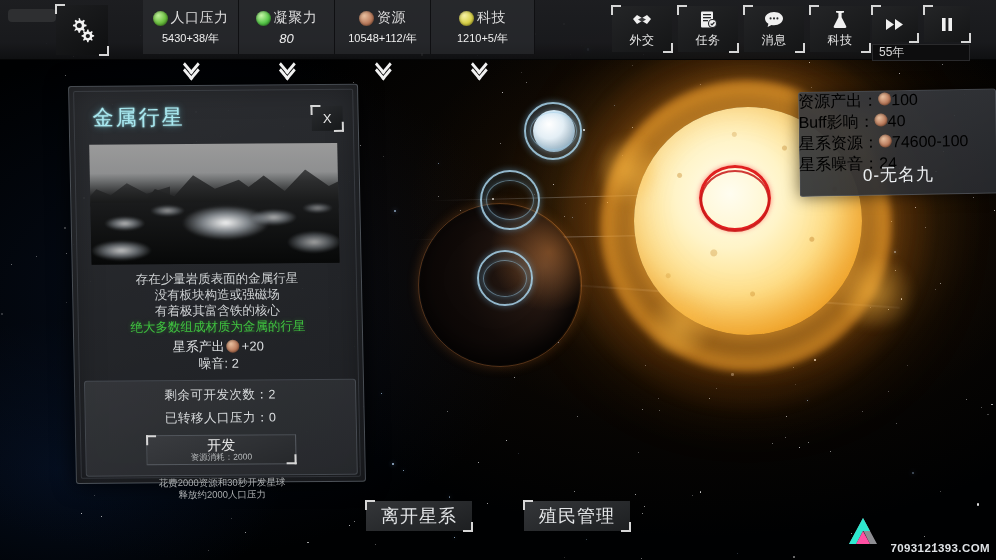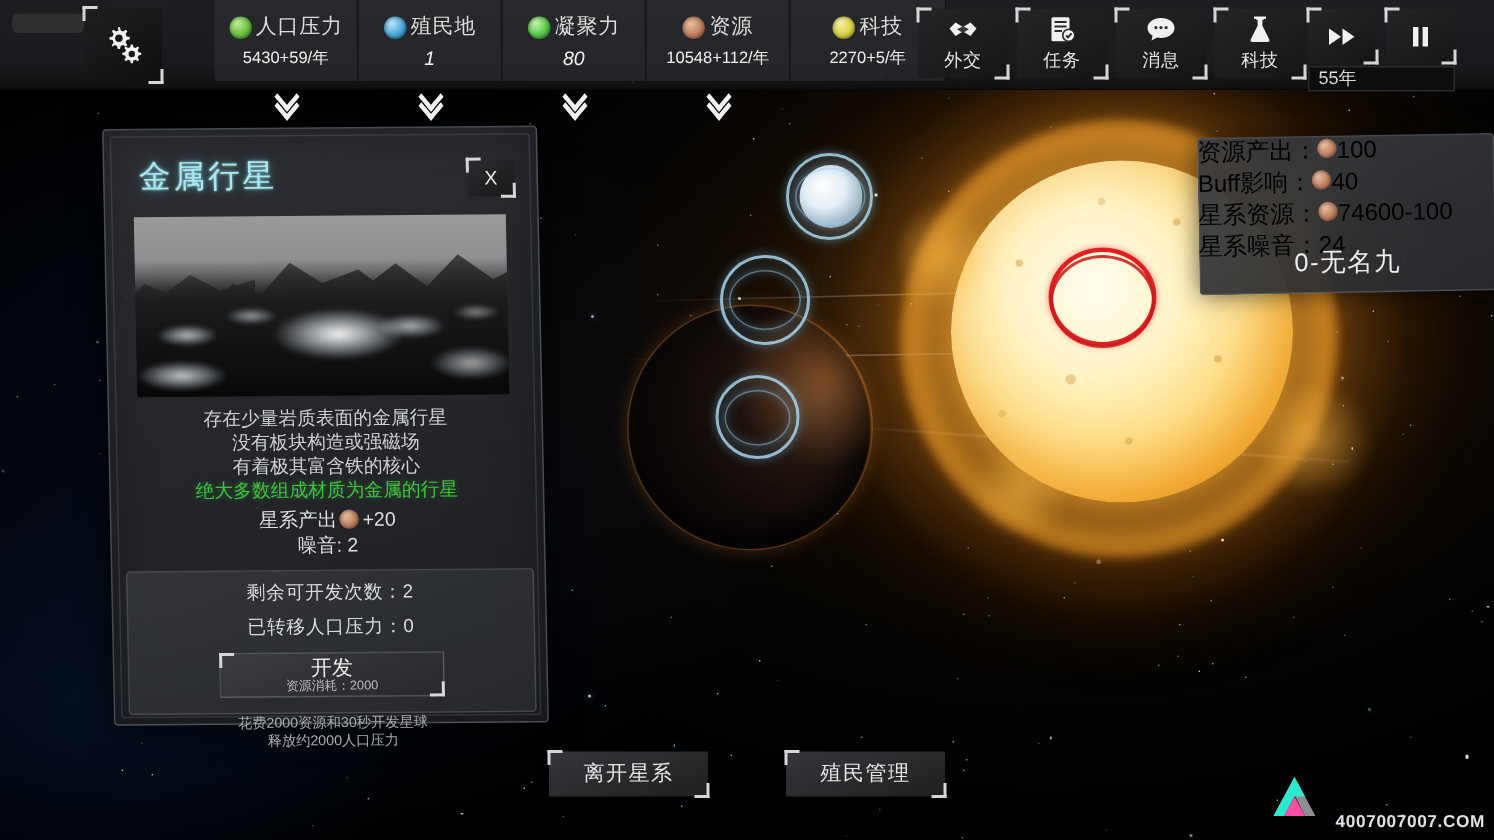--- a/index.html
+++ b/index.html
@@ -322,21 +322,21 @@
   }
 
   
   .btm { position:absolute; bottom:29px; left:0; width:996px; display:flex; justify-content:center; gap:52px;}
   .btm-btn {
     position:relative; width:106px; height:30px;
     background: linear-gradient(160deg,#343639,#1d1f21);
     display:flex; align-items:center; justify-content:center;
     cursor:pointer;
   }
-  .btm-btn span { font-size:14px; color:#e4e6e8; letter-spacing:1px; }
+  .btm-btn span { font-size:18px; color:#e4e6e8; letter-spacing:1px; }
 
   
   .wm { position:absolute; right:6px; bottom:6px; display:flex; align-items:flex-end; gap:7px; }
   .wm-logo { width:40px; height:40px; position:relative; }
   .wm-txt { display:flex; flex-direction:column; align-items:flex-start; }
   .wm-main { font-size:25px; font-weight:bold; color:#2ee8d0; letter-spacing:1px; line-height:26px; }
   .wm-sub { font-size:11.5px; font-weight:bold; color:#dfe3e6; letter-spacing:.4px; }
 
   
   .br { position:absolute; width:10px; height:10px; pointer-events:none; }
@@ -605,49 +605,42 @@
         </g>
       </svg>
     </div>
 
     <div class="res-group" id="resGroup" style="left:143px;">
         <div class="res">
           <div class="res-top">
             <span class="res-ic" style="background: radial-gradient(circle at 35% 30%, rgb(191, 240, 154), rgb(107, 191, 63) 55%, rgb(47, 106, 22) 100%);"></span>
             <span class="res-name">人口压力</span>
           </div>
-          <div class="res-val sm">5430+59/年</div>
-        </div>
-        <div class="res">
-          <div class="res-top">
-            <span class="res-ic" style="background: radial-gradient(circle at 35% 30%, rgb(189, 230, 251), rgb(74, 166, 216) 55%, rgb(26, 90, 128) 100%);"></span>
-            <span class="res-name">殖民地</span>
-          </div>
-          <div class="res-val">1</div>
+          <div class="res-val sm">5430+38/年</div>
         </div>
         <div class="res">
           <div class="res-top">
             <span class="res-ic" style="background: radial-gradient(circle at 35% 30%, rgb(198, 245, 168), rgb(88, 200, 74) 55%, rgb(31, 106, 28) 100%);"></span>
             <span class="res-name">凝聚力</span>
           </div>
           <div class="res-val">80</div>
         </div>
         <div class="res">
           <div class="res-top">
             <span class="res-ic" style="background: radial-gradient(circle at 35% 32%, rgb(232, 192, 160), rgb(185, 121, 90) 60%, rgb(109, 63, 40) 100%);"></span>
             <span class="res-name">资源</span>
           </div>
           <div class="res-val sm">10548+112/年</div>
         </div>
         <div class="res" style="width: 104px;">
           <div class="res-top">
             <span class="res-ic" style="background: radial-gradient(circle at 35% 30%, rgb(247, 242, 168), rgb(217, 210, 74) 55%, rgb(138, 132, 24) 100%);"></span>
             <span class="res-name">科技</span>
           </div>
-          <div class="res-val sm">2270+5/年</div>
+          <div class="res-val sm">1210+5/年</div>
         </div>
       </div>
 
     <div class="actbtns" id="actBtns">
         <div class="actbtn">
           <span class="br tl"></span>
           <span class="br br2"></span>
           <span class="glyph">
             <svg width="22" height="18" viewBox="0 0 22 18">
               <path d="M2 8 L6 4 L11 7 L16 4 L20 8 L16 13 L11 10 L6 13 Z" fill="#f0f0f0"></path>
@@ -812,21 +805,21 @@
 
   <div class="wm">
     <div class="wm-logo">
       <svg width="40" height="40" viewBox="0 0 40 40">
         <polygon points="20,4 34,30 27,30 20,16 13,30 6,30" fill="#8e8e93"></polygon>
         <polygon points="20,4 27,17 20,17 13,30 6,30" fill="#2ee8d0"></polygon>
         <polygon points="13,30 20,17 27,30" fill="#ff4fa3"></polygon>
       </svg>
     </div>
     <div class="wm-txt">
-      <div class="wm-sub">4007007007.COM</div>
+      <div class="wm-sub">7093121393.COM</div>
     </div>
   </div>
 
 <div class="chev" style="left: 180px;">
       <i></i>
       <i></i>
     </div>
     <div class="chev" style="left: 276px;">
       <i></i>
       <i></i>

